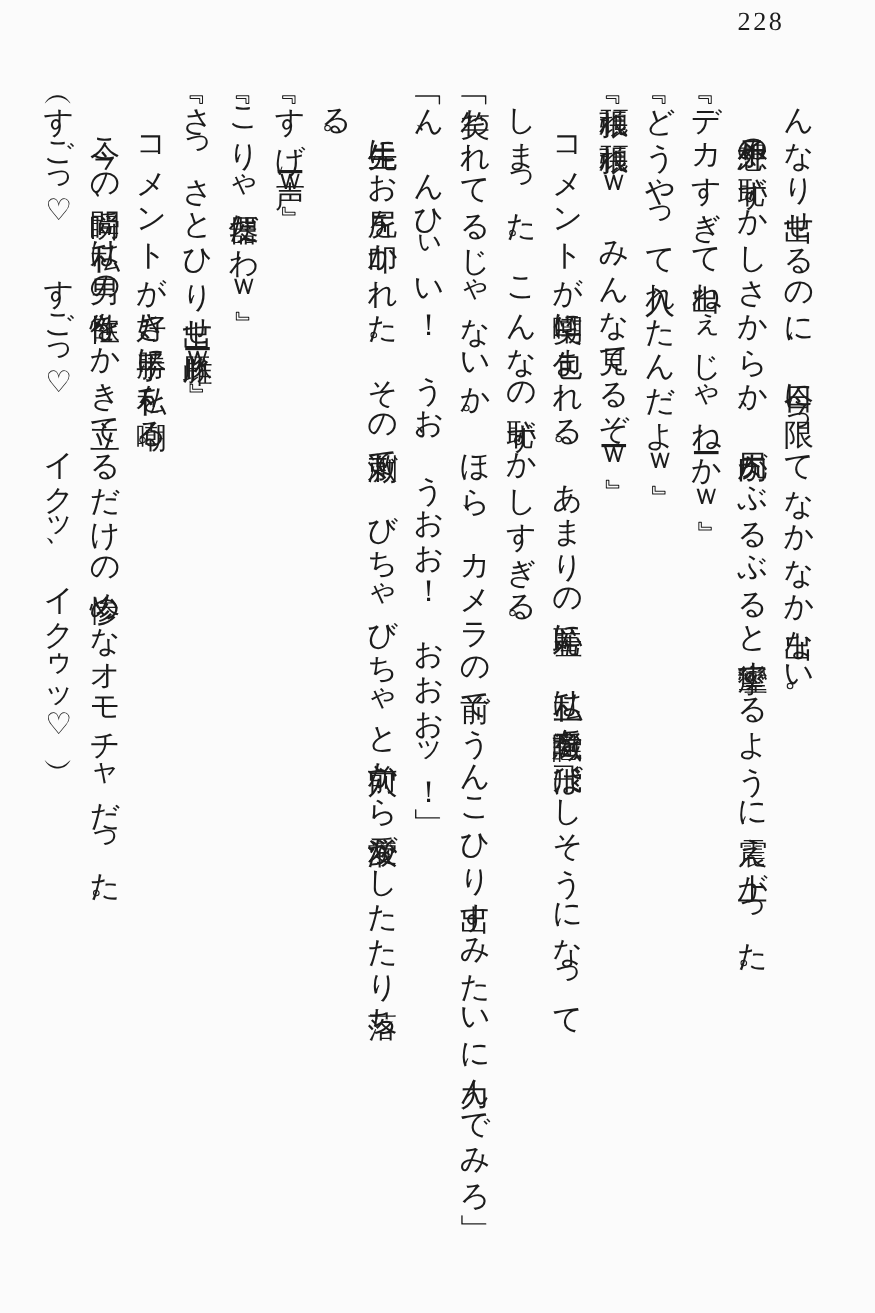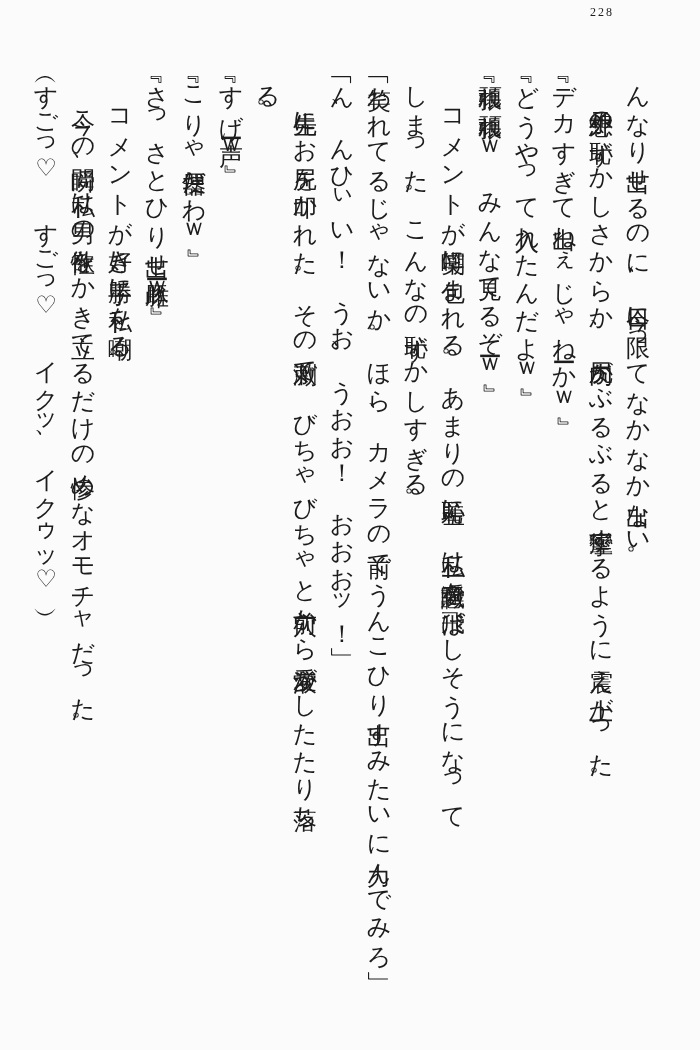--- a/index.html
+++ b/index.html
@@ -13,21 +13,21 @@
     position: relative;
     overflow: hidden;
     background: var(--paper, #fbfbfb);
     color: var(--ink, #1c1c1c);
     font-family: "Liberation Serif", "DejaVu Serif", serif;
   }
   .page-number {
     position: absolute;
     top: 5px;
     left: 590px;
-    font-size: 12px;
+    font-size: 21px;
     letter-spacing: 2px;
     color: var(--ink, #1c1c1c);
   }
   .text-body {
     position: absolute;
     top: 69px;
     right: 44px;
     height: 941px;
     writing-mode: vertical-rl;
     text-orientation: mixed;

